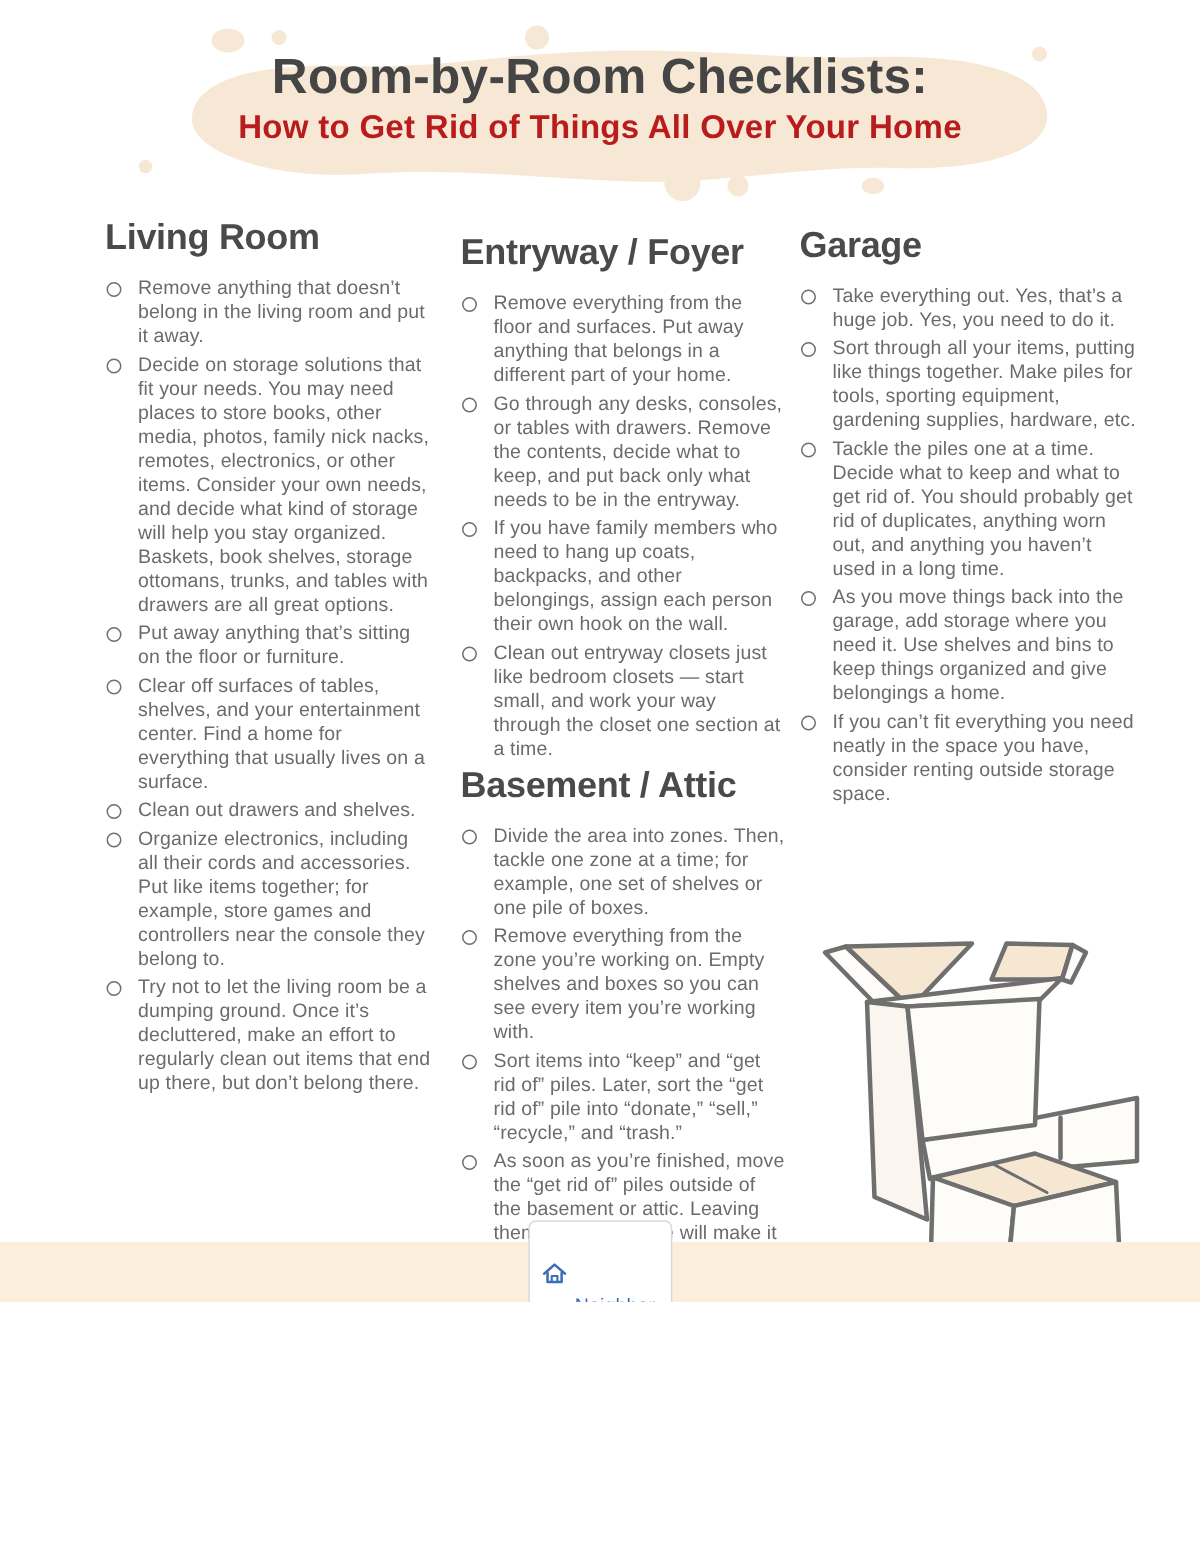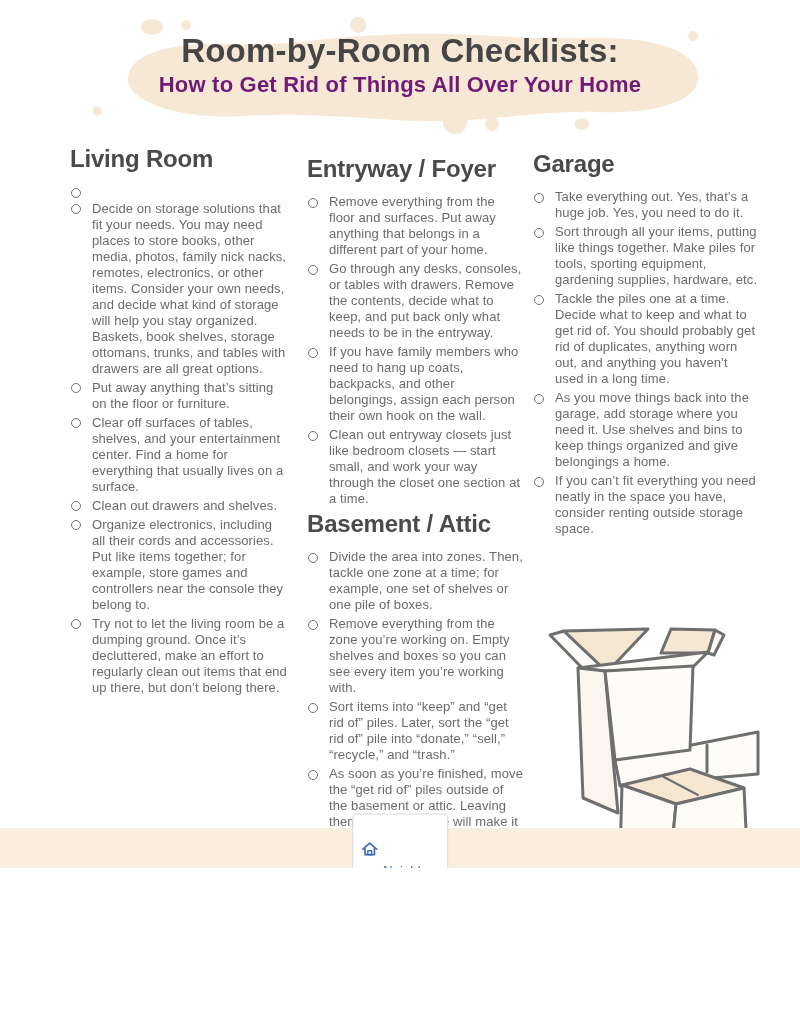--- a/index.html
+++ b/index.html
@@ -7,21 +7,21 @@
     position:relative;width:800px;height:868px;overflow:hidden;background:#ffffff;
     font-family:"Liberation Sans",sans-serif;
   }
   
   .header-decor{position:absolute;left:0;top:0;width:800px;height:145px;}
   .title-wrap{position:absolute;left:0;top:33px;width:800px;text-align:center;}
   .title{
     font-size:33px;font-weight:700;color:#454545;letter-spacing:0.2px;line-height:36px;margin:0;
   }
   .subtitle{
-    font-size:22px;font-weight:700;color:#701a75;letter-spacing:0.2px;line-height:26px;margin:3px 0 0 0;
+    font-size:22px;font-weight:700;color:#b91c1c;letter-spacing:0.2px;line-height:26px;margin:3px 0 0 0;
   }
   
   .col{position:absolute;}
   .col1{left:70px;top:145px;width:219px;}
   .col2{left:307px;top:155px;width:217px;}
   .col3{left:533px;top:150px;width:226px;}
   .section + .section{}
   .section h2{
     margin:0 0 12px 0;font-size:24px;font-weight:700;color:#4a4a4a;letter-spacing:-0.2px;line-height:27px;
   }
@@ -76,20 +76,21 @@
     <h1 class="title">Room-by-Room Checklists:</h1>
     <div class="subtitle">How to Get Rid of Things All Over Your Home</div>
   </div>
 
   <div class="col col1">
     <div class="section">
       <h2>Living Room</h2>
       <ul class="checklist">
           <li>
             <span class="bullet"></span>
+            <span class="itext">Remove anything that doesn’t belong in the living room and put it away.</span>
           </li>
           <li>
             <span class="bullet"></span>
             <span class="itext">Decide on storage solutions that fit your needs. You may need places to store books, other media, photos, family nick nacks, remotes, electronics, or other items. Consider your own needs, and decide what kind of storage will help you stay organized. Baskets, book shelves, storage ottomans, trunks, and tables with drawers are all great options.</span>
           </li>
           <li>
             <span class="bullet"></span>
             <span class="itext">Put away anything that’s sitting on the floor or furniture.</span>
           </li>
           <li>

